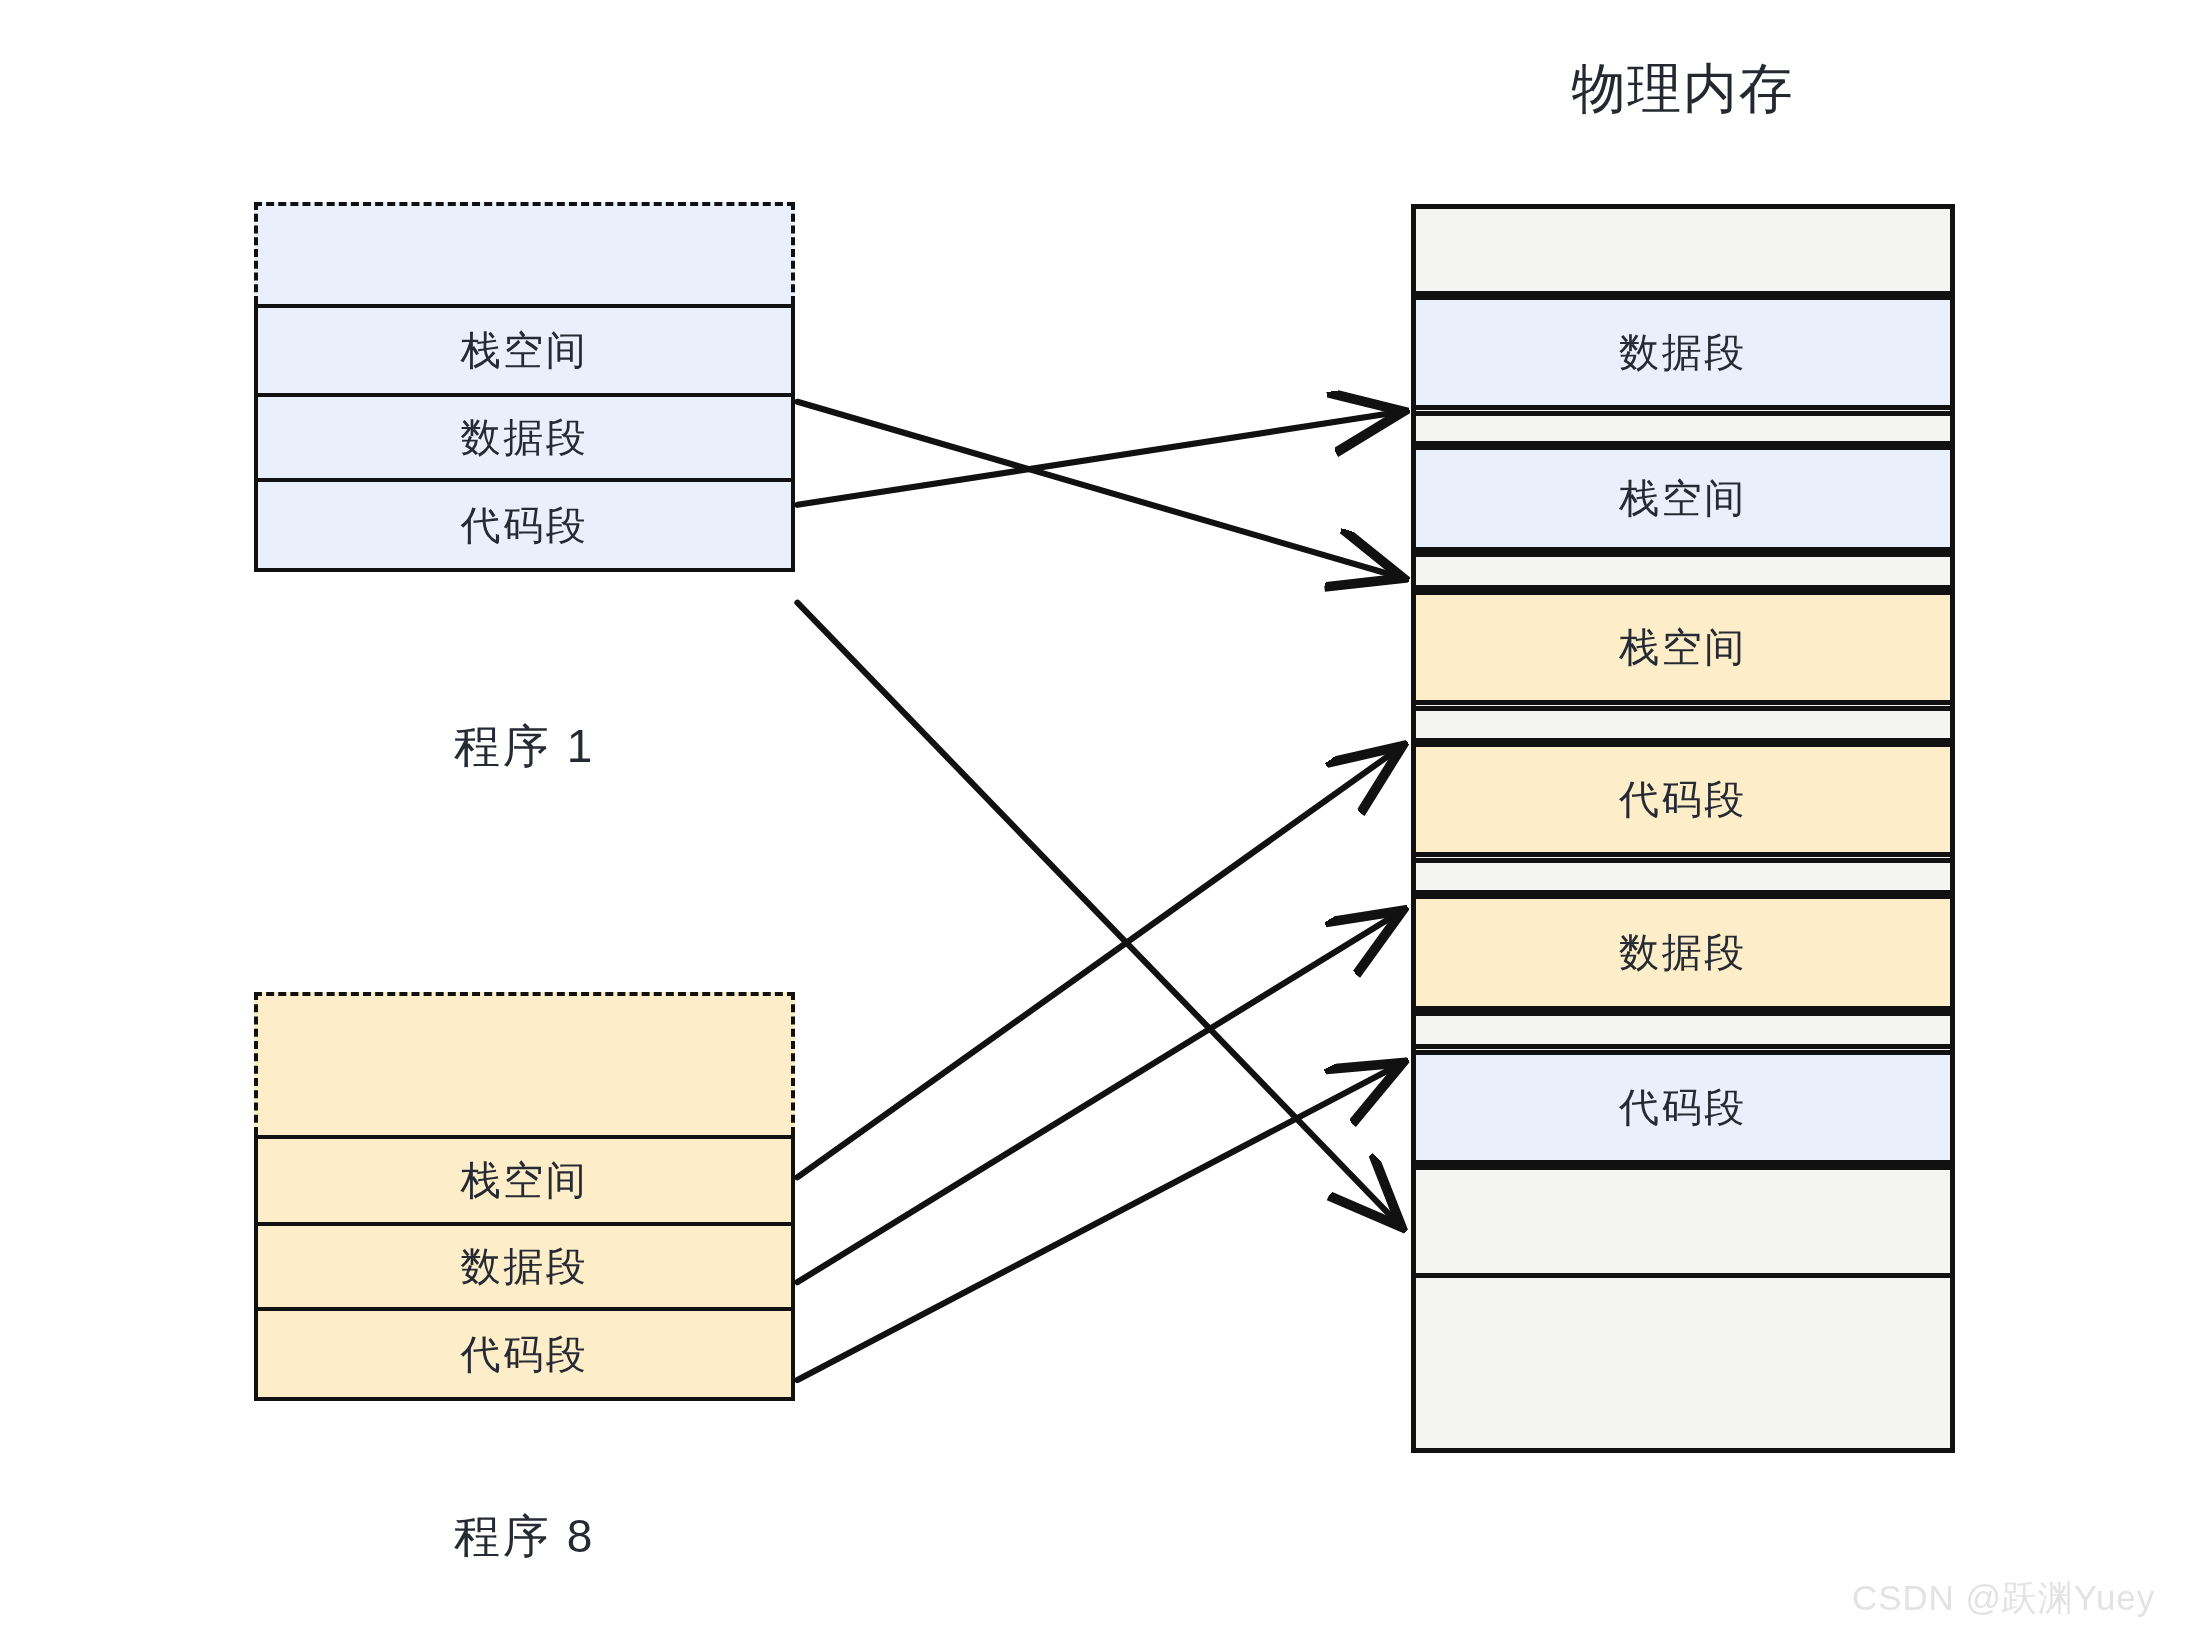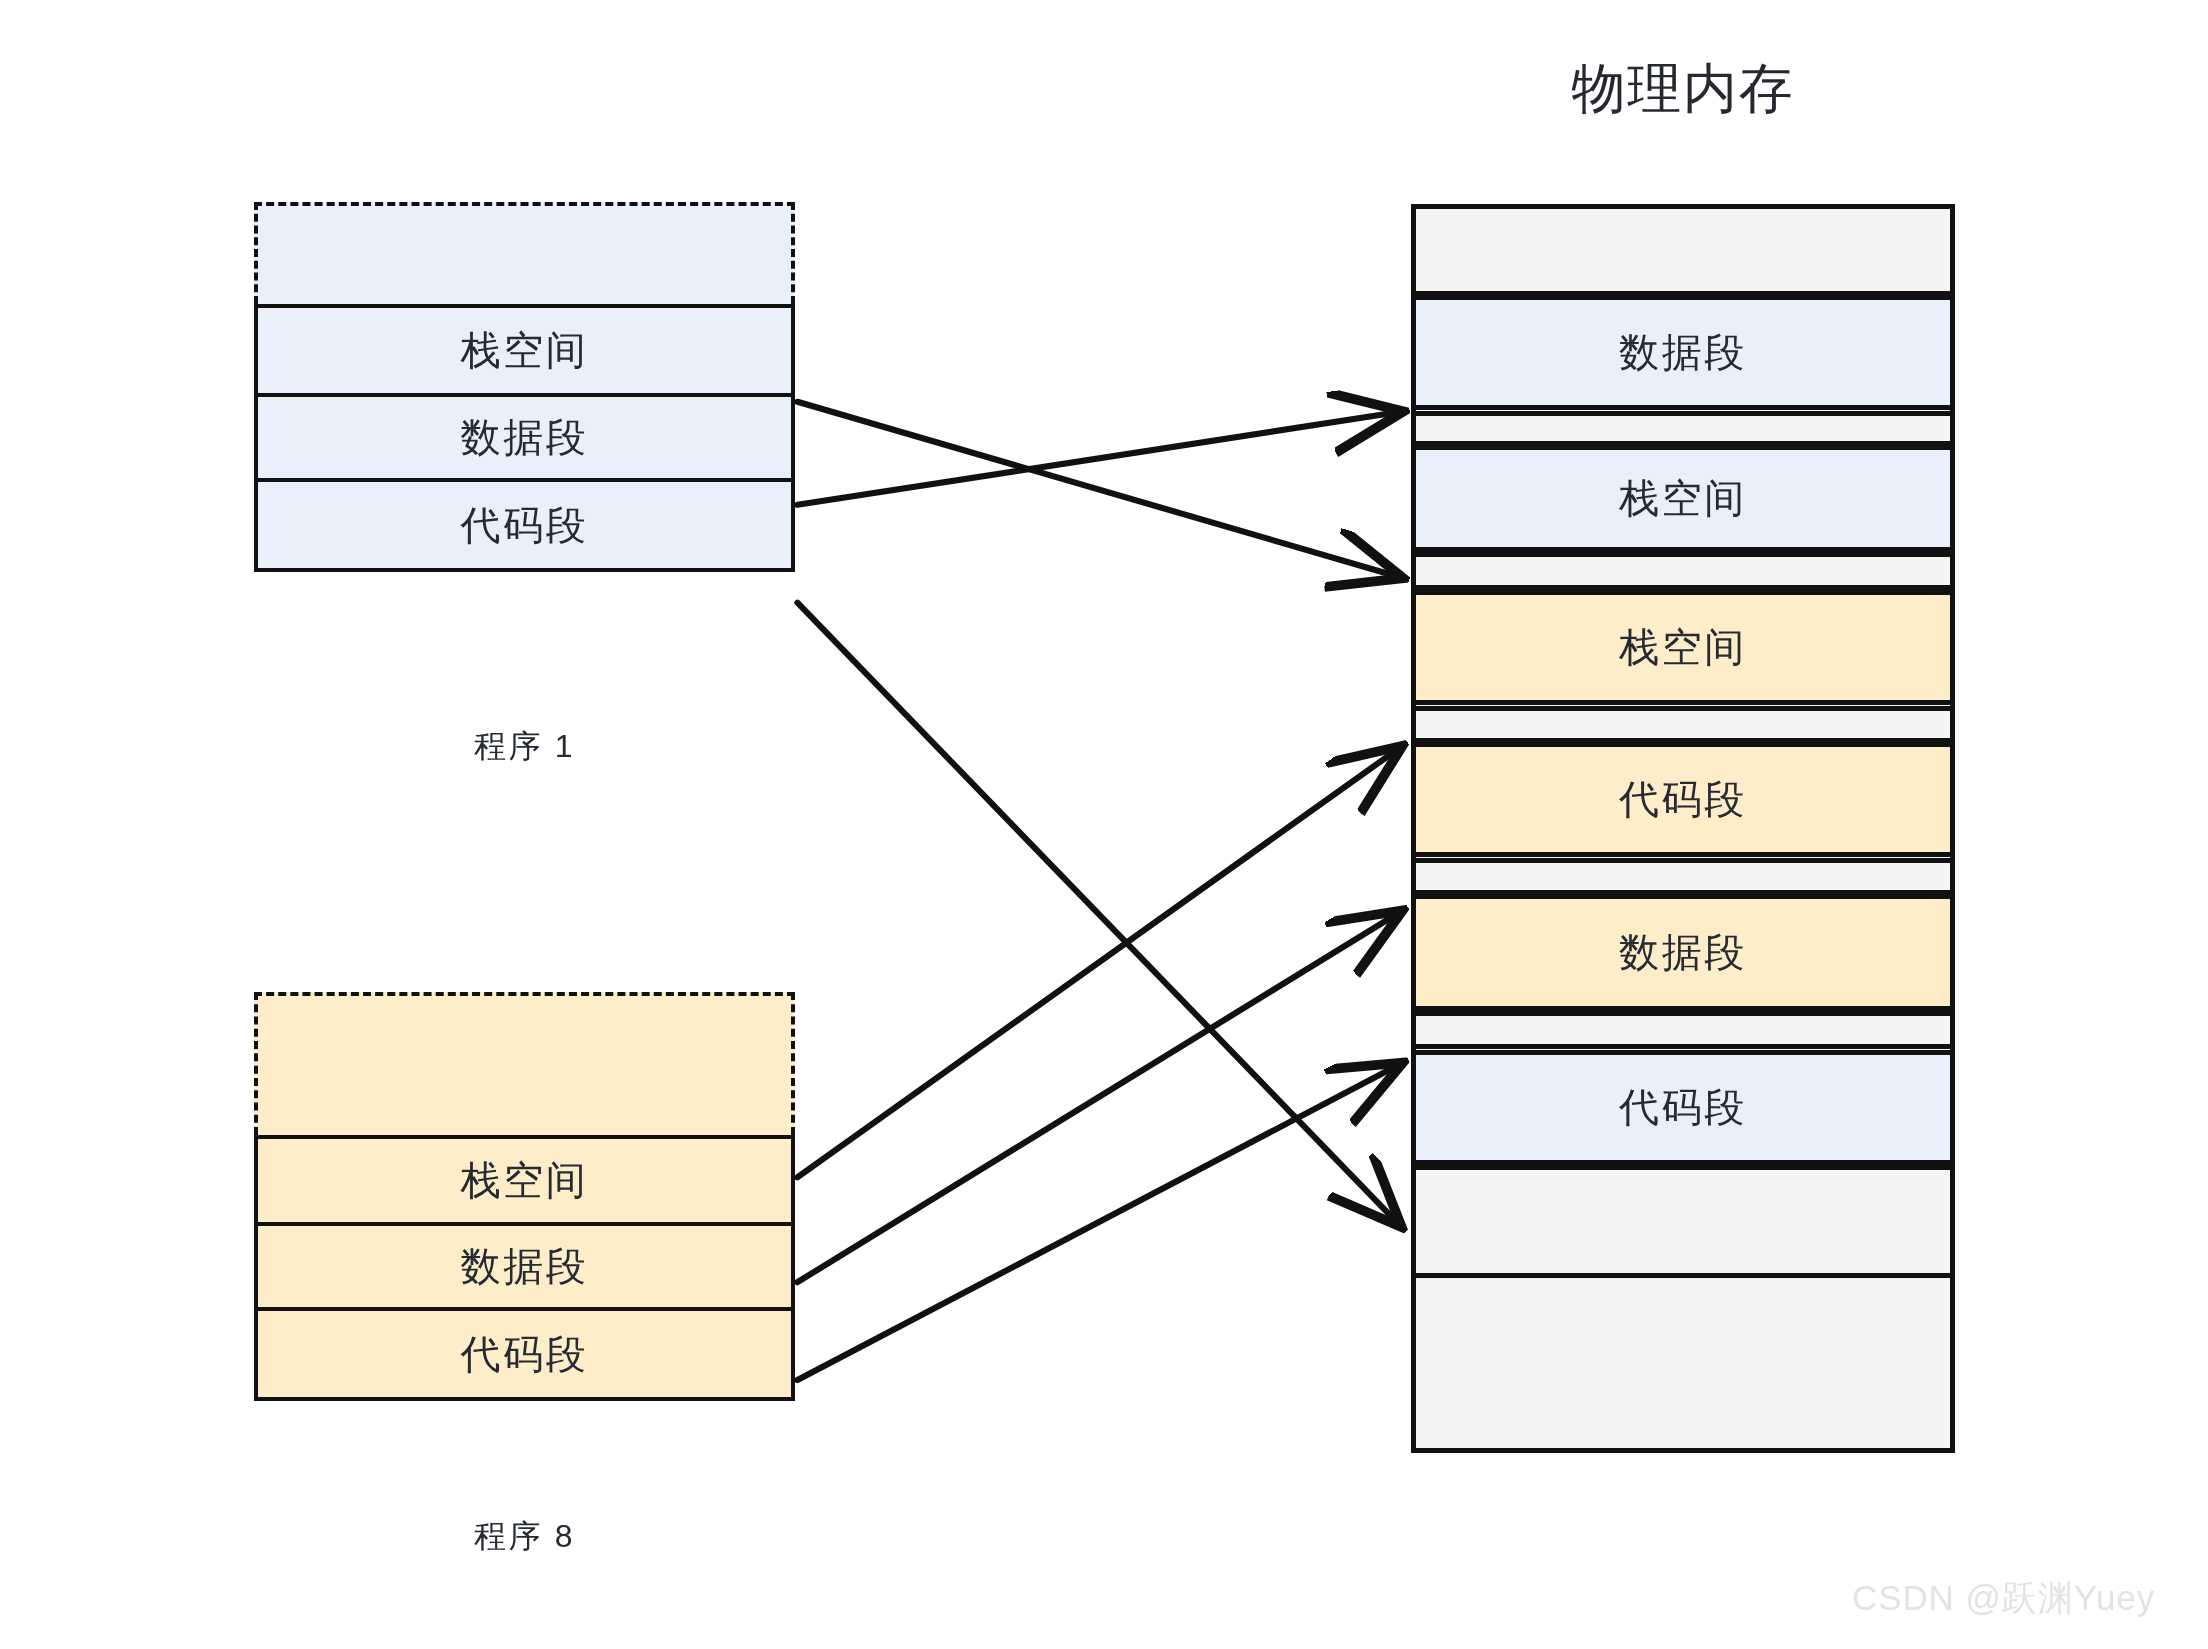--- a/index.html
+++ b/index.html
@@ -30,21 +30,21 @@
     display:flex;align-items:center;justify-content:center;
     font-size:40px;letter-spacing:2.6px;color:#262b33;
   }
   .seg + .seg{border-top:none;}
   .fill-blue{background:#eaf0fb;}
   .fill-yellow{background:#fdeec9;}
   .fill-gray{background:#f4f4f2;}
 
   .prog-label{
     left:254px;width:541px;height:61px;
-    font-size:32px;line-height:61px;text-align:center;
+    font-size:46px;line-height:61px;text-align:center;
     letter-spacing:2.6px;color:#262b33;
   }
 
   
   .mem-col{
     left:1411px;top:204px;width:544px;height:1249px;
     border:5.2px solid #111111;background:#f4f4f2;
   }
   .mem-seg{
     left:1411px;width:544px;

